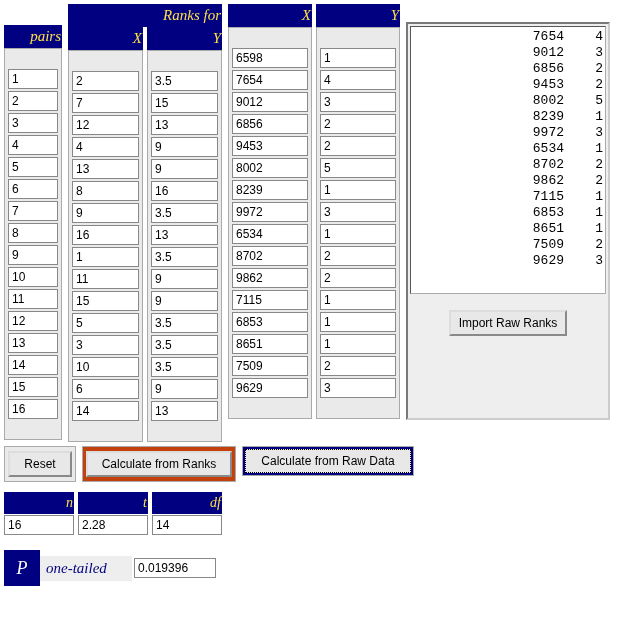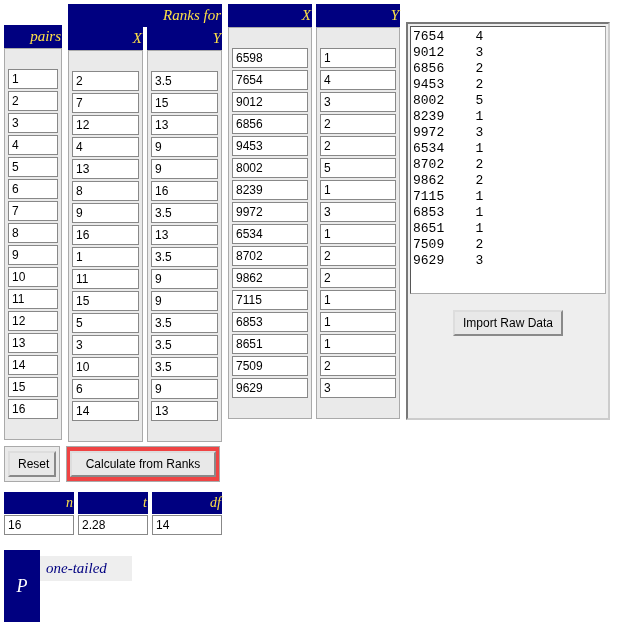--- a/index.html
+++ b/index.html
@@ -57,49 +57,50 @@
   textarea.import {
     width: 100%;
     height: 268px;
     font-family: "Courier New", monospace;
     font-size: 13px;
     line-height: 16px;
     resize: none;
     border: 1px inset #aaa;
     overflow-y: scroll;
     white-space: pre;
+    text-align: right;
   }
   button {
     font-family: Arial, sans-serif;
     font-size: 12px;
     background: #e8e8e8;
     border: 2px outset #ddd;
     padding: 4px 8px;
     cursor: pointer;
   }
   .import-btn-wrap { text-align: center; margin-top: 16px; }
   .bottom-controls { display: flex; gap: 6px; margin-top: 4px; align-items: flex-start; }
-  .reset-cell { width: 56px; border:1px solid #aaa; background:#eaeaea; padding:4px 3px; text-align:center;}
-  .calc-cell { border:1px solid #aaa; background:#ef4444; padding:4px 3px; text-align:center;}
+  .reset-cell { width: 72px; border:1px solid #aaa; background:#eaeaea; padding:4px 3px; text-align:center;}
+  .calc-cell { border:1px solid #aaa; background:#c2410c; padding:4px 3px; text-align:center;}
   .calc-cell.ranks { width: 154px; }
   .calc-cell.raw { width: 172px; background:#000080; padding:2px; }
   .calc-cell.raw button { width: 100%; border:1px dotted #000; }
   .stats-row { display:flex; margin-top:10px; gap:4px; }
   .stat-col { display:flex; flex-direction:column; width:70px; }
   .stat-col .hdr { font-size:14px; }
   .stat-col input { height:20px; }
   .stat-col input.red { border:1px solid #c00; }
   .p-row { display:flex; margin-top:14px; align-items:stretch; }
   .p-label {
     background:#000080; color:#fff; font-style:italic;
     font-family:"Times New Roman",serif; font-size:18px;
     display:flex; align-items:center; justify-content:center;
     width:36px;
   }
-  .p-grid { display:flex; flex-direction:column; }
+  .p-grid { display:flex; }
   .p-line { display:flex; align-items:center; height:36px; }
   .p-tail {
     font-style:italic; font-family:"Times New Roman",serif;
     font-size:15px; color:#000080; background:#eee;
     width:92px; padding:4px 6px;
   }
   .p-val { width:82px; margin-left:2px; }
   .p-val input { width:100%; height:20px; }
   .p-val input.red { border:1px solid #c00; }
   .spacer-above-import-hdr { height:18px; }
@@ -154,33 +155,36 @@
 9972    3
 6534    1
 8702    2
 9862    2
 7115    1
 6853    1
 8651    1
 7509    2
 9629    3</textarea>
       <div class="import-btn-wrap">
-        <button>Import Raw Data</button>
+        <button>Import Raw Ranks</button>
       </div>
     </div>
   </div>
 
 </div>
 
 <div class="bottom-controls">
   <div class="reset-cell">
     <button style="width:100%">Reset</button>
   </div>
   <div class="calc-cell ranks">
     <button style="width:100%">Calculate from Ranks</button>
+  </div>
+  <div class="calc-cell raw">
+    <button>Calculate from Raw Data</button>
   </div>
 </div>
 
 <div class="stats-row">
   <div class="stat-col">
     <div class="hdr">n</div>
     <input type="text" value="16" style="">
   </div>
   <div class="stat-col">
     <div class="hdr">t</div>
@@ -190,17 +194,18 @@
     <div class="hdr">df</div>
     <input type="text" value="14" style="">
   </div>
 </div>
 
 <div class="p-row">
   <div class="p-label">P</div>
   <div class="p-grid">
     <div class="p-line">
       <div class="p-tail">one-tailed</div>
+      <div class="p-val"><input type="text" value="0.019396" style=""></div>
     </div>
     <div class="p-line">
     </div>
   </div>
 </div>
 
 </body></html>

